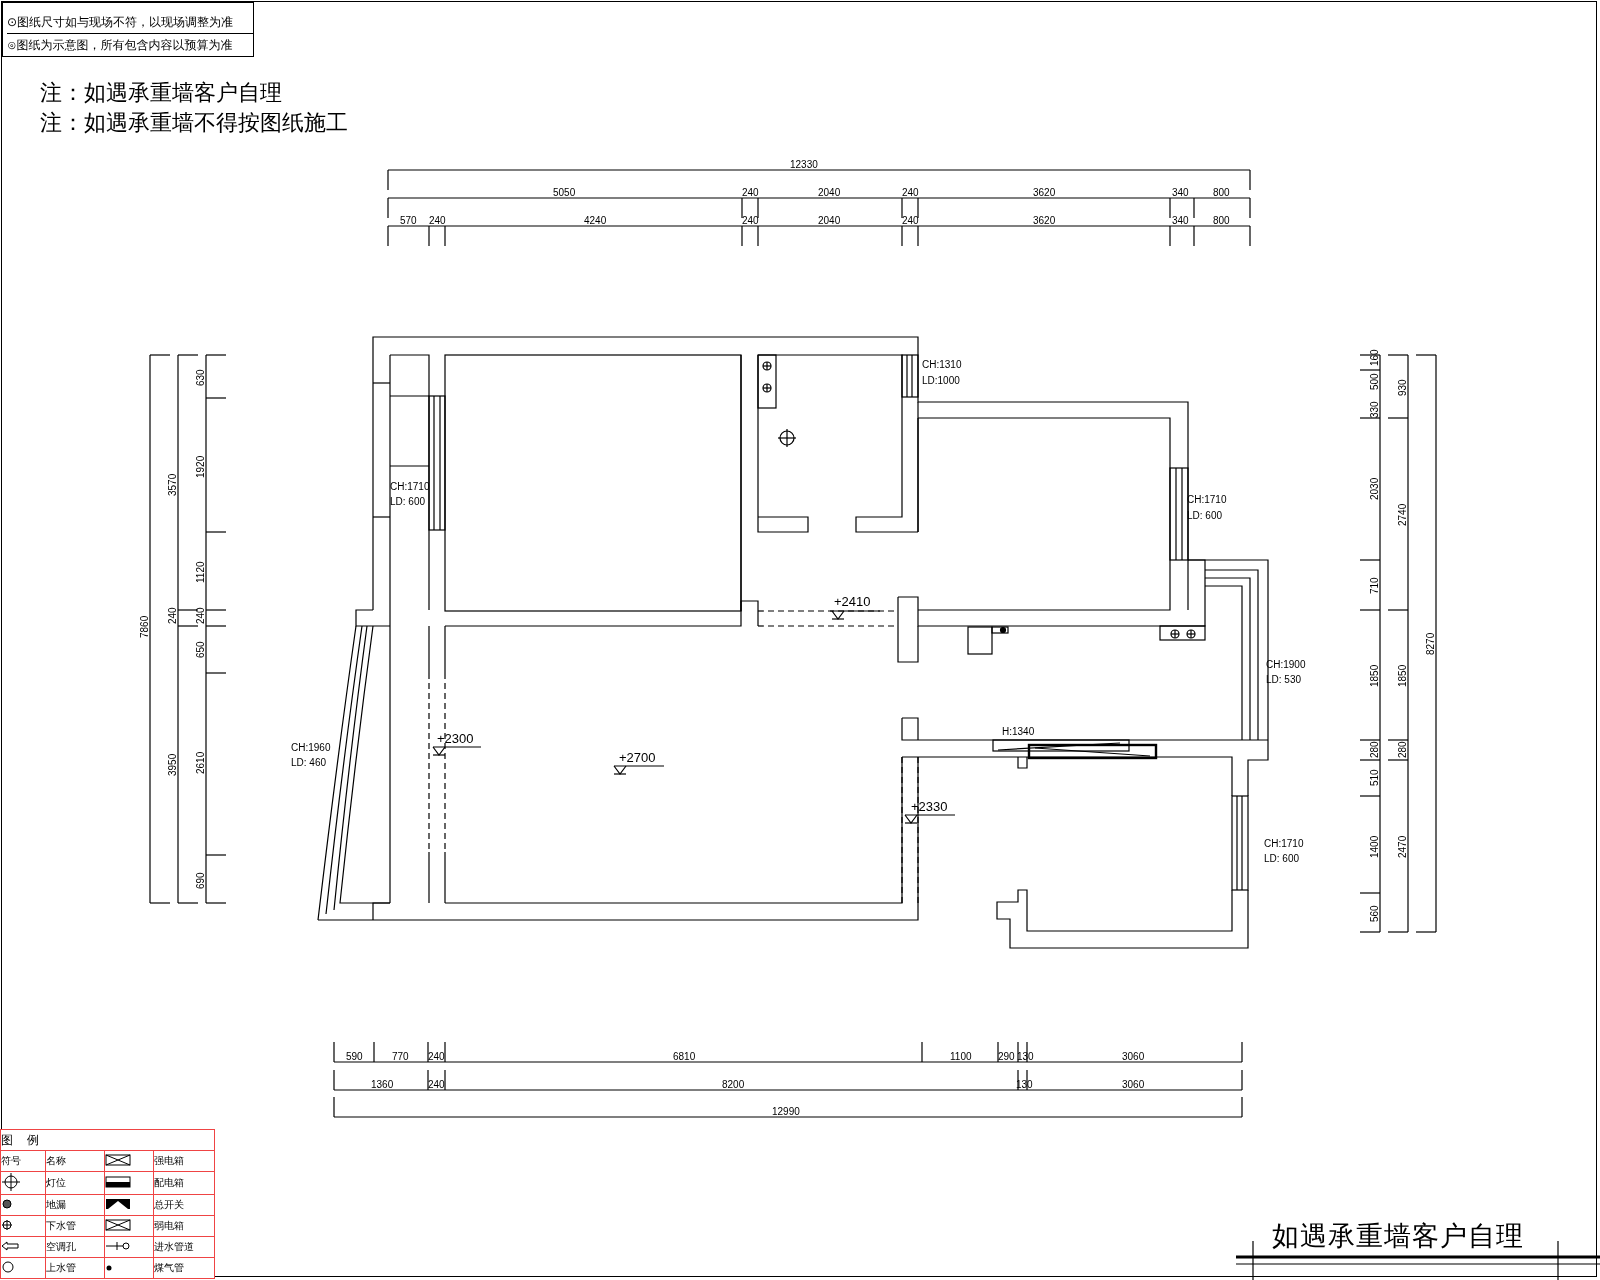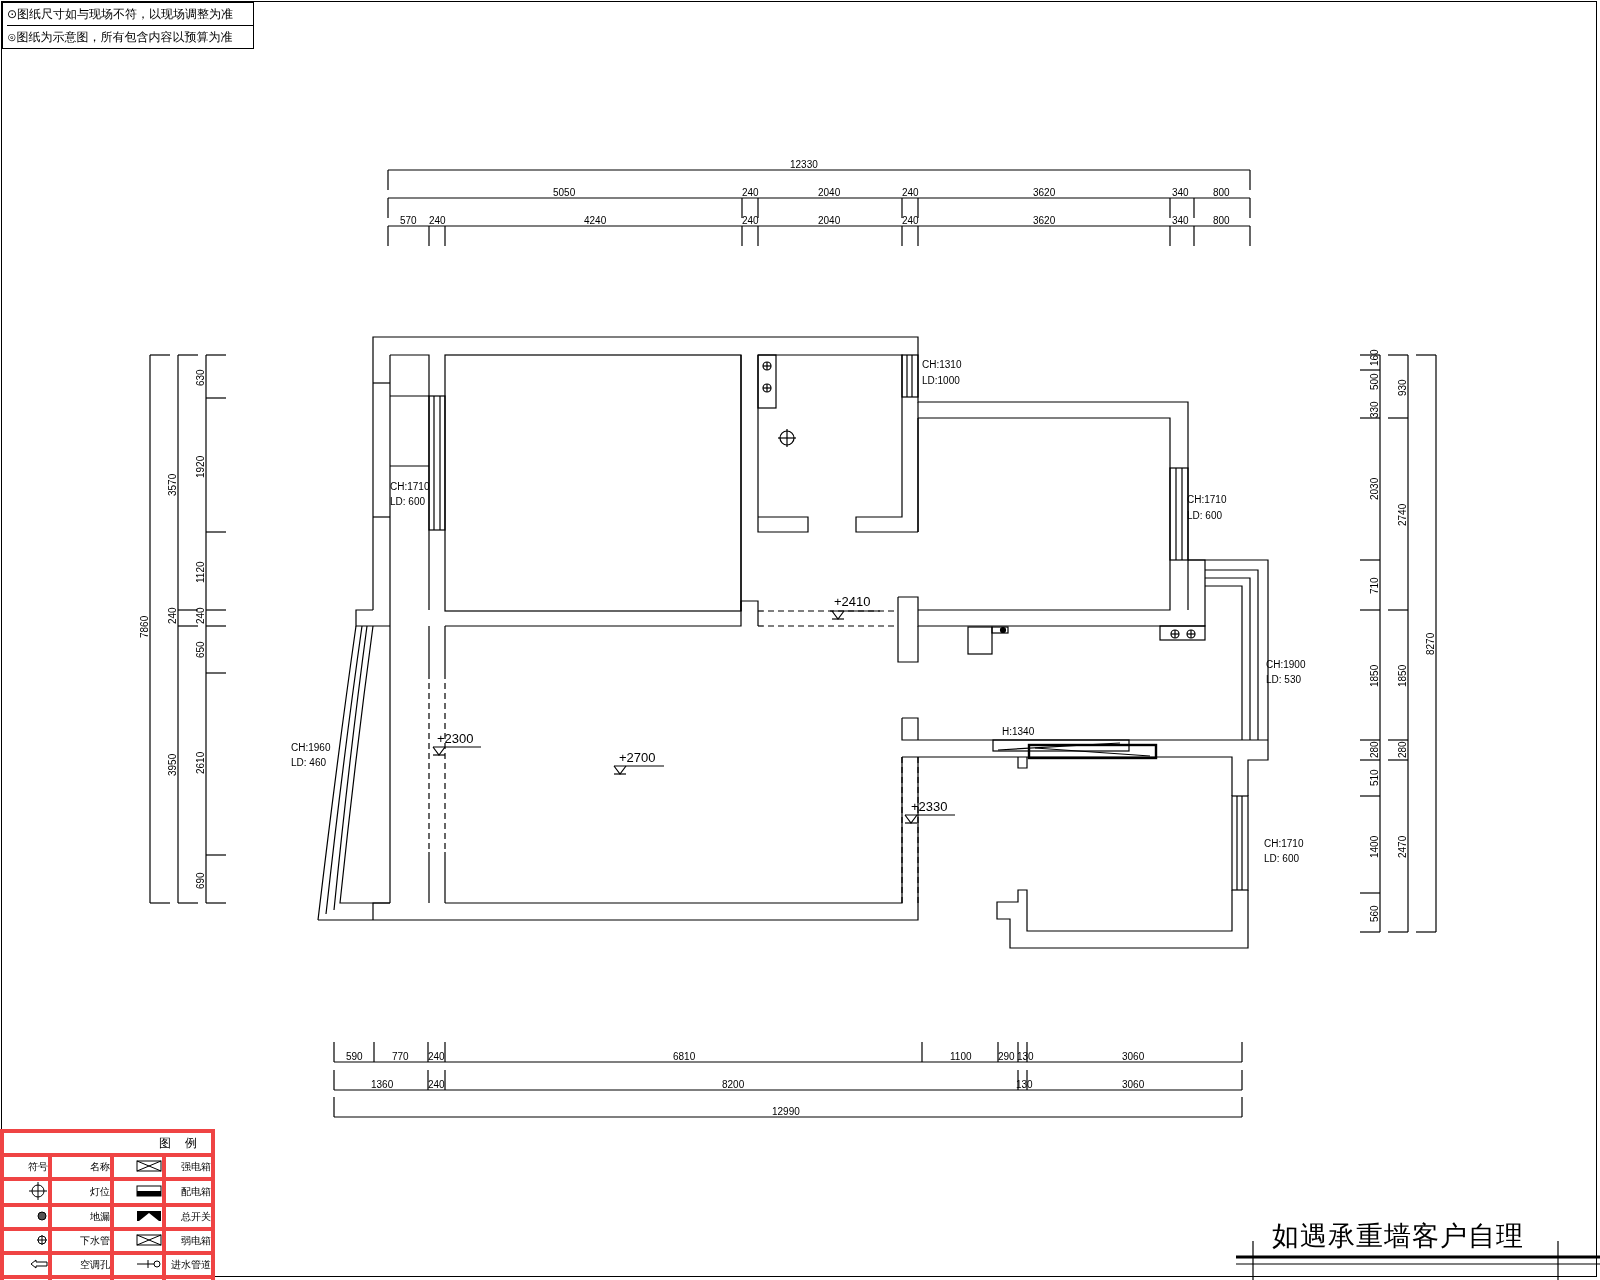--- a/index.html
+++ b/index.html
@@ -1,41 +1,43 @@
 <!DOCTYPE html>
 <html><head>
 <meta charset="utf-8">
 <style>
   html, body { margin:0; padding:0; background:#fff; }
   body { width:1600px; height:1280px; position:relative; overflow:hidden; font-family:"DejaVu Sans", sans-serif; color:#000; }
   .frame { position:absolute; left:1px; top:1px; width:1596px; height:1276px; border:1px solid #000; box-sizing:border-box; }
-  .disclaimer { position:absolute; left:2px; top:2px; width:252px; border:1px solid #000; background:#fff; font-size:12px; line-height:22px; padding:0 0 0 4px; box-sizing:border-box; }
+  .disclaimer { position:absolute; left:2px; top:2px; width:252px; border:1px solid #000; background:#fff; font-size:12px; line-height:22px; padding:8px 0 0 4px; box-sizing:border-box; }
   .disclaimer div { white-space:nowrap; }
   .notes { position:absolute; left:40px; top:78px; font-size:22px; line-height:30px; font-family:"DejaVu Serif", serif; }
   svg.plan { position:absolute; left:0; top:0; }
   svg text { font-family:"Liberation Sans Narrow","Liberation Sans", sans-serif; }
   .dim { font-size:10px; }
   .lbl { font-size:10px; }
   .lev { font-size:13px; }
   .legend { position:absolute; left:0; top:1129px; width:215px; border-collapse:collapse; font-size:10px; background:#fff; }
-  .legend td { border:4px solid #ef4444; height:20px; text-align:right; padding:0; }
+  .legend td { border:1px solid #ef4444; height:20px; text-align:left; padding:0; }
   .legend .head td { height:20px; font-size:12px; letter-spacing:14px; }
   .title { position:absolute; left:1272px; top:1218px; font-size:27px; letter-spacing:1px; white-space:nowrap; }
 </style>
 </head>
 <body>
 
 <div class="frame"></div>
 
 <div class="disclaimer">
   <div>⊙图纸尺寸如与现场不符，以现场调整为准</div>
   <div style="border-top:1px solid #000;font-family:Liberation Serif, serif;">⊙图纸为示意图，所有包含内容以预算为准</div>
 </div>
 
 <div class="notes">
+  <div>注：如遇承重墙客户自理</div>
+  <div>注：如遇承重墙不得按图纸施工</div>
 </div>
 
 <svg class="plan" width="1600" height="1280" viewBox="0 0 1600 1280" fill="none" stroke="#000" stroke-width="1.2">
 
   <g>
     <line x1="388" y1="170" x2="1250" y2="170"></line>
     <line x1="388" y1="170" x2="388" y2="190"></line>
     <line x1="1250" y1="170" x2="1250" y2="190"></line>
     <text class="dim" x="790" y="168" fill="#000" stroke="none">12330</text>
 

